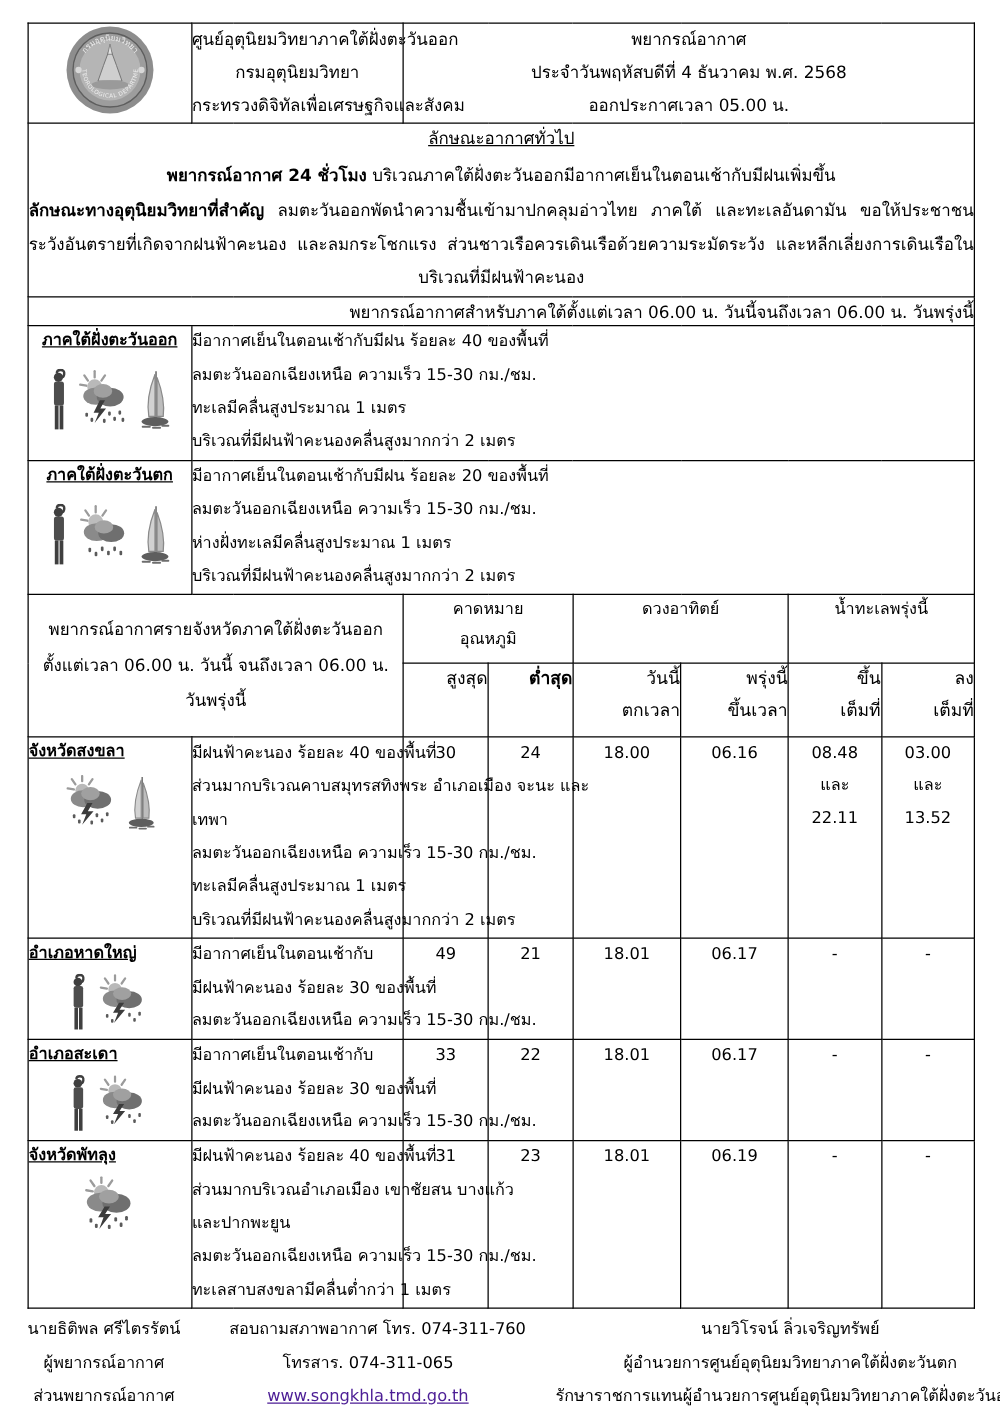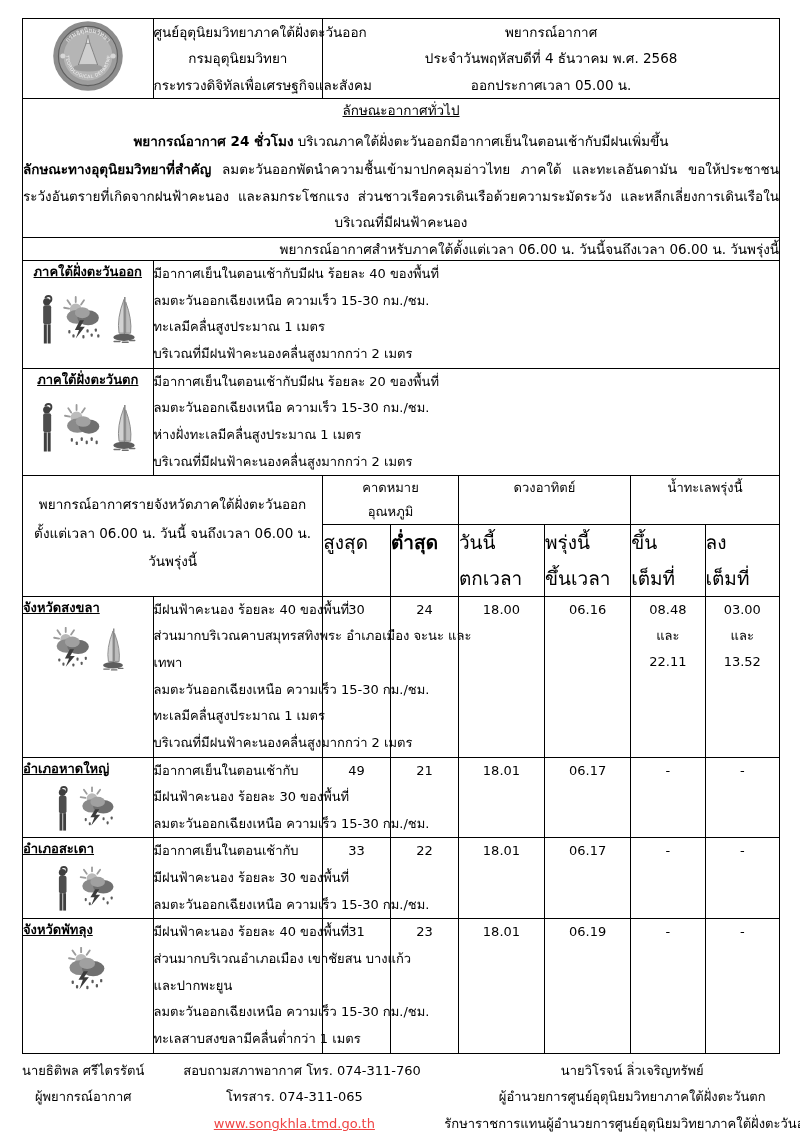--- a/index.html
+++ b/index.html
@@ -102,22 +102,22 @@
     padding: 14px 6px;
   }
   .hgroup {
     text-align: center;
     font-size: 13px;
     line-height: 1.85;
     padding: 7px 2px;
     vertical-align: middle;
   }
   .hsub {
-    text-align: left;
-    font-size: 19px;
+    text-align: right;
+    font-size: 14px;
     line-height: 1.85;
     padding: 7px 2px;
     vertical-align: middle;
   }
 
   
   .c-max  { width: 52px; }
   .c-min  { width: 52px; font-weight: bold; }
   .c-set  { width: 66px; }
   .c-rise { width: 66px; }
@@ -150,21 +150,21 @@
   .f-col-1 { width: 176px; }
   .f-col-2 { width: 222px; }
   .f-col-3 { flex: 1; }
   .f-line {
     font-size: 13px;
     line-height: 2.05;
     text-align: center;
     white-space: nowrap;
   }
   .f-link {
-    color: #ef4444;
+    color: #4c1d95;
     text-decoration: underline;
     cursor: pointer;
   }
 
   
   .ico { display: block; }
 </style>
 </head>
 <body>
 
@@ -568,20 +568,21 @@
       <td class="val">-</td>
       <td class="val">-</td>
     </tr>
   </tbody>
     </table>
 
   <div class="footer">
     <div class="f-col-1">
       <div class="f-line">นายธิติพล  ศรีไตรรัตน์</div>
       <div class="f-line">ผู้พยากรณ์อากาศ</div>
+      <div class="f-line">ส่วนพยากรณ์อากาศ</div>
     </div>
     <div class="f-col-2">
       <div class="f-line">สอบถามสภาพอากาศ โทร. 074-311-760</div>
       <div class="f-line">โทรสาร. 074-311-065</div>
       <div class="f-line"><span class="f-link">www.songkhla.tmd.go.th</span></div>
     </div>
     <div class="f-col-3">
       <div class="f-line">นายวิโรจน์ ลิ่วเจริญทรัพย์</div>
       <div class="f-line">ผู้อำนวยการศูนย์อุตุนิยมวิทยาภาคใต้ฝั่งตะวันตก</div>
       <div class="f-line">รักษาราชการแทนผู้อำนวยการศูนย์อุตุนิยมวิทยาภาคใต้ฝั่งตะวันออก</div>

